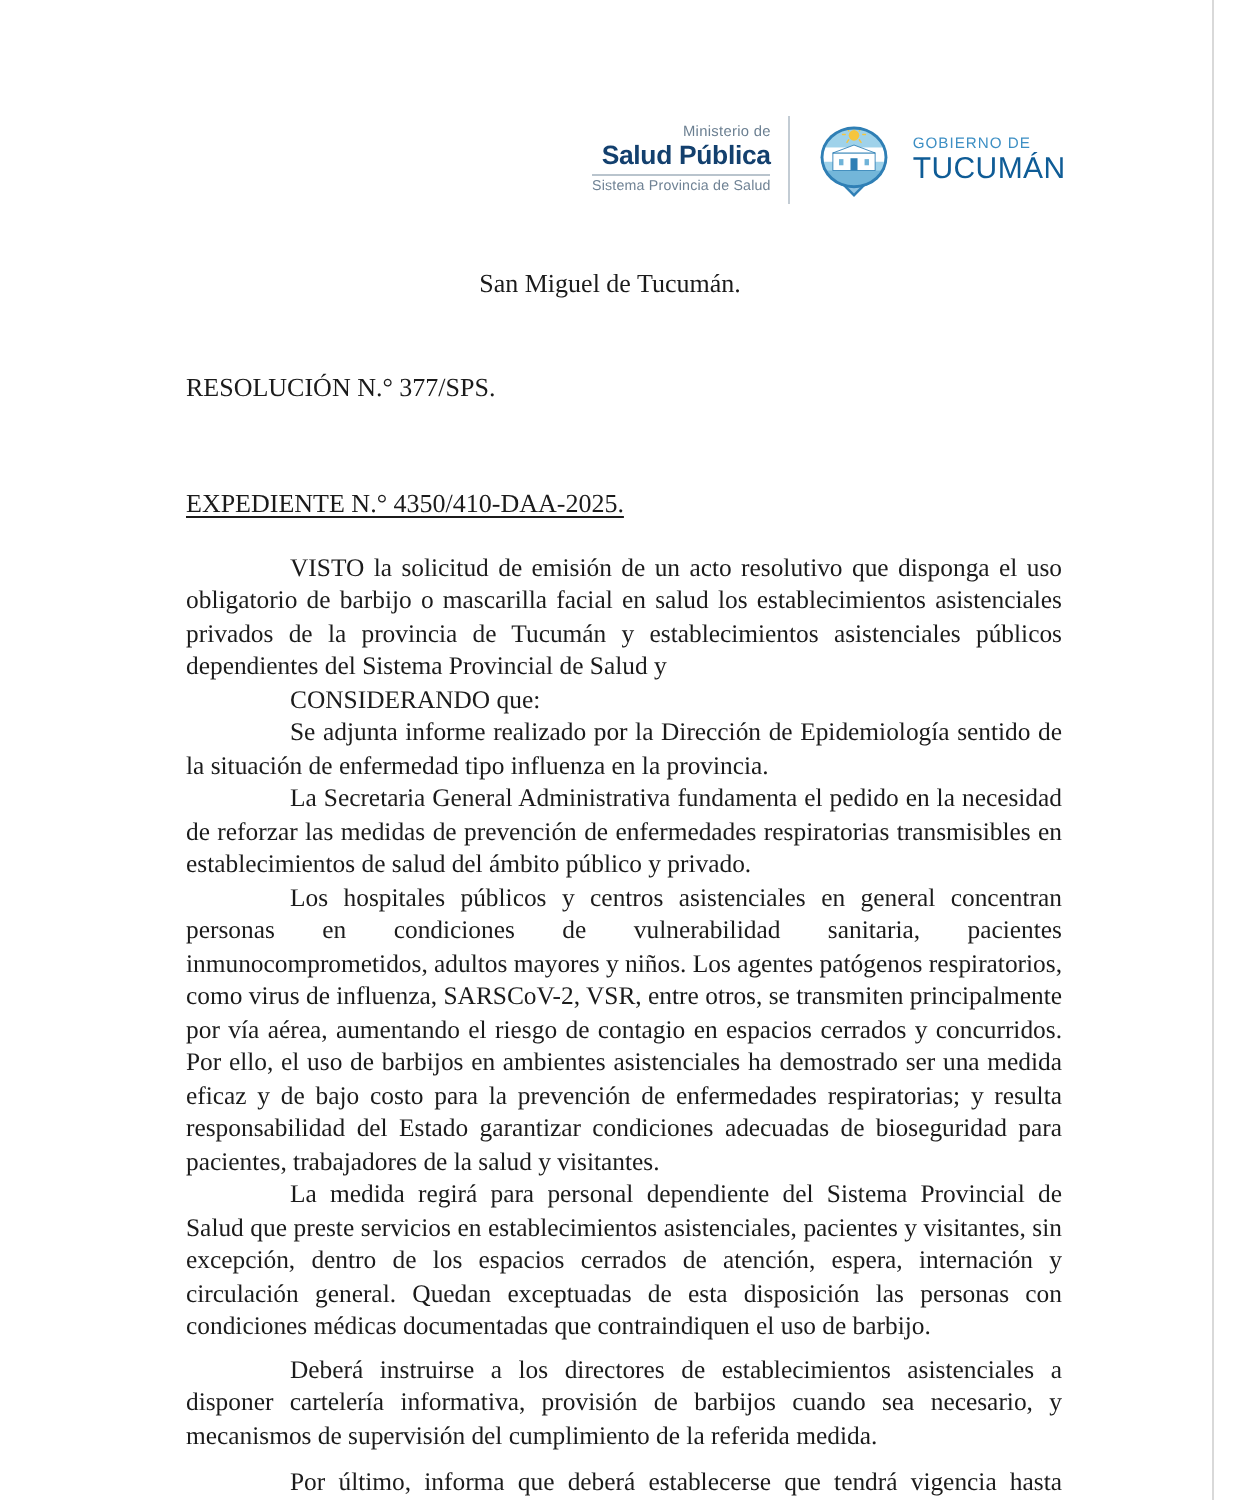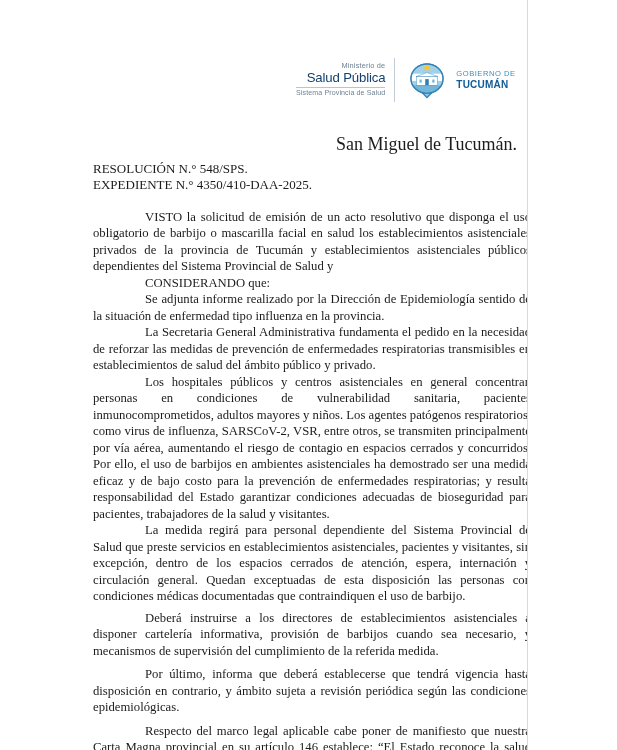--- a/index.html
+++ b/index.html
@@ -15,21 +15,21 @@
     font-family: "Liberation Serif", "DejaVu Serif", serif;
     color: #1b1b1b;
     position: relative;
   }
 
   
   #page {
     position: absolute;
     left: 0;
     top: 0;
-    width: 528px;
+    width: 607px;
     height: 750px;
     background: #ffffff;
     border-right: 1px solid #d9d9d9;
     box-sizing: border-box;
     overflow: hidden;
   }
   #page-gutter {
     position: absolute;
     left: 608px;
     top: 0;
@@ -54,21 +54,21 @@
     line-height: 1.06;
   }
   .lh-line1 {
     font-size: 7.4px;
     color: #6b7f91;
     letter-spacing: 0.15px;
     margin-bottom: 1px;
   }
   .lh-line2 {
     font-size: 13.2px;
-    font-weight: normal;
+    font-weight: bold;
     color: #13406e;
     letter-spacing: -0.15px;
     margin-bottom: 2px;
   }
   .lh-rule {
     height: 1px;
     background: #b9c4cd;
     margin: 1.5px 0 2px auto;
     width: 100%;
   }
@@ -99,48 +99,50 @@
     line-height: 1.0;
   }
   .gov-line1 {
     font-size: 7.6px;
     font-weight: normal;
     color: #3d8fc4;
     letter-spacing: 0.5px;
     margin-bottom: 2px;
   }
   .gov-line2 {
-    font-size: 10px;
-    font-weight: bold;
+    font-size: 15px;
+    font-weight: normal;
     color: #0f5c96;
     letter-spacing: 0.2px;
   }
 
   
   .doc-body {
     position: absolute;
     left: 93px;
     top: 134px;
     width: 438px;
   }
   .place-line {
-    text-align: right;
-    font-size: 18px;
-    margin: 0 0 6px 0;
+    text-align: center;
+    font-size: 13px;
+    margin: 0 0 36px 0;
     padding-right: 14px;
   }
   .res-block {
     margin: 0 0 15px 0;
     font-size: 13px;
     line-height: 1.26;
   }
   .res-block .res-num { display: block; }
   .res-block .exp-num {
     display: inline-block;
+    text-decoration: underline;
     text-underline-offset: 1.5px;
+    margin-top: 42px;
   }
   p.para {
     margin: 0;
     font-size: 12.7px;
     line-height: 1.30;
     text-align: justify;
     text-indent: 52px;
     hyphens: none;
   }
   .b { font-weight: normal; }
@@ -213,21 +215,21 @@
         <div class="gov-line2">TUCUMÁN</div>
       </div>
     </div>
   </div>
 
   <div class="doc-body">
 
     <div class="place-line">San Miguel de Tucumán.</div>
 
     <div class="res-block">
-      <span class="res-num">RESOLUCIÓN N.° 548/SPS.</span>
+      <span class="res-num">RESOLUCIÓN N.° 377/SPS.</span>
       <span class="exp-num">EXPEDIENTE N.° 4350/410-DAA-2025.</span>
     </div>
 
     <p class="para"><span class="b">VISTO</span><span> la solicitud de emisión de un acto resolutivo que disponga el uso obligatorio de barbijo o mascarilla facial en salud los establecimientos asistenciales privados de la provincia de Tucumán y establecimientos asistenciales públicos dependientes del Sistema Provincial de Salud y</span></p>
 
     <p class="para" style="margin-top:0"><span class="b">CONSIDERANDO</span><span> que:</span></p>
 
     <p class="para">Se adjunta informe realizado por la Dirección de Epidemiología sentido de la situación de enfermedad tipo influenza en la provincia.</p>
     <p class="para">La Secretaria General Administrativa fundamenta el pedido en la necesidad de reforzar las medidas de prevención de enfermedades respiratorias transmisibles en establecimientos de salud del ámbito público y privado.</p>
     <p class="para">Los hospitales públicos y centros asistenciales en general concentran personas en condiciones de vulnerabilidad sanitaria, pacientes inmunocomprometidos, adultos mayores y niños. Los agentes patógenos respiratorios, como virus de influenza, SARSCoV-2, VSR, entre otros, se transmiten principalmente por vía aérea, aumentando el riesgo de contagio en espacios cerrados y concurridos. Por ello, el uso de barbijos en ambientes asistenciales ha demostrado ser una medida eficaz y de bajo costo para la prevención de enfermedades respiratorias; y resulta responsabilidad del Estado garantizar condiciones adecuadas de bioseguridad para pacientes, trabajadores de la salud y visitantes.</p>

